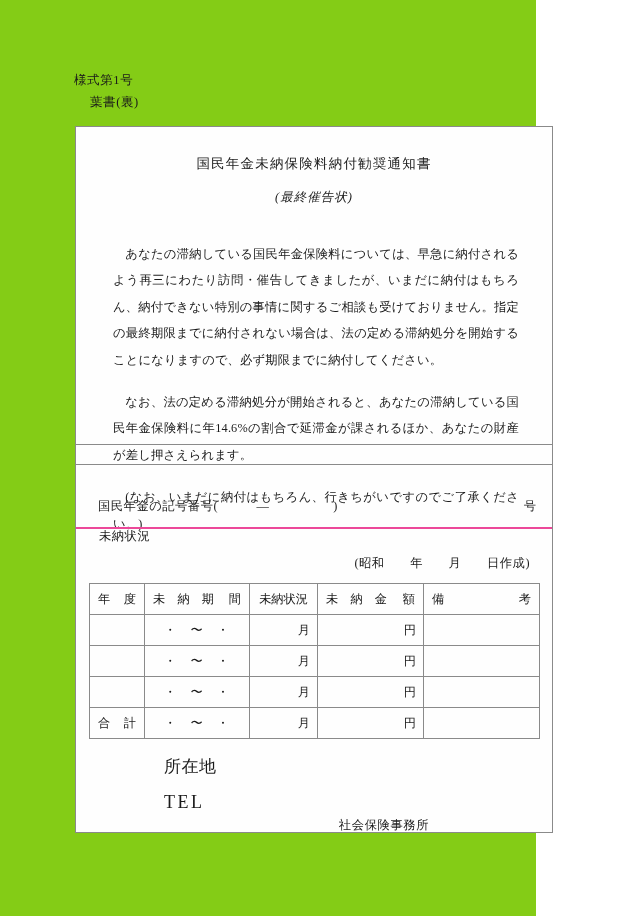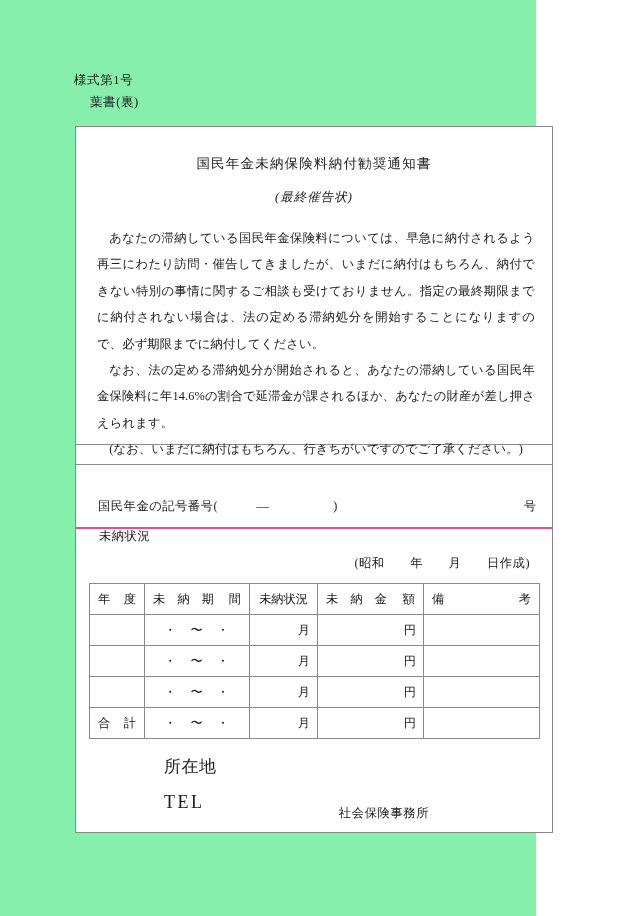--- a/index.html
+++ b/index.html
@@ -3,21 +3,21 @@
 <meta charset="utf-8">
 <style>
   * { margin:0; padding:0; box-sizing:border-box; }
   html, body {
     width:630px; height:916px;
     background:#ffffff;
     font-family:"Liberation Serif","DejaVu Serif",serif;
     color:#1a1a1a;
     overflow:hidden;
   }
-  .page { position:relative; width:536px; height:916px; background:#86efac; }
+  .page { position:relative; width:536px; height:916px; background:#84cc16; }
 
   
   .form-no {
     position:absolute; left:74px; top:72px;
     font-size:12.5px; letter-spacing:0.6px; white-space:nowrap;
   }
   .card-type {
     position:absolute; left:90px; top:94px;
     font-size:12.5px; letter-spacing:0.6px; white-space:nowrap;
   }
@@ -42,21 +42,21 @@
   }
   .doc-subtitle {
     position:absolute; top:62px; left:0; width:100%;
     text-align:center; font-size:12.5px; letter-spacing:1px;font-style:italic;
   }
   .body-text {
     position:absolute; top:98px; left:21px; right:17px;
     font-size:12.3px; line-height:26.4px; letter-spacing:0.15px;
     text-align:justify;
   }
-  .body-text p { text-indent:1em; margin:0; }
+  .body-text p { text-indent:1em; margin:16px; }
 
   
   .spacer-band {
     position:absolute; left:0; top:318px; width:100%; height:20px;
     border-bottom:1px solid #8a8a8a;
   }
 
   
   .form-sec { position:absolute; left:0; top:338px; width:100%; height:369px; }
 
@@ -113,21 +113,21 @@
   
   .addr-label {
     position:absolute; left:88px; top:290px;
     font-size:17px; letter-spacing:0.5px;
   }
   .tel-label {
     position:absolute; left:88px; top:327px;
     font-size:18px; letter-spacing:2.5px;
   }
   .office-name {
-    position:absolute; left:0; top:340px; width:100%;
+    position:absolute; left:0; top:352px; width:100%;
     text-align:center; padding-left:140px;
     font-size:12.3px; letter-spacing:0.6px;
   }
 </style>
 </head>
 <body>
 
 <div class="page">
 
   <div class="form-no">様式第1号</div>

